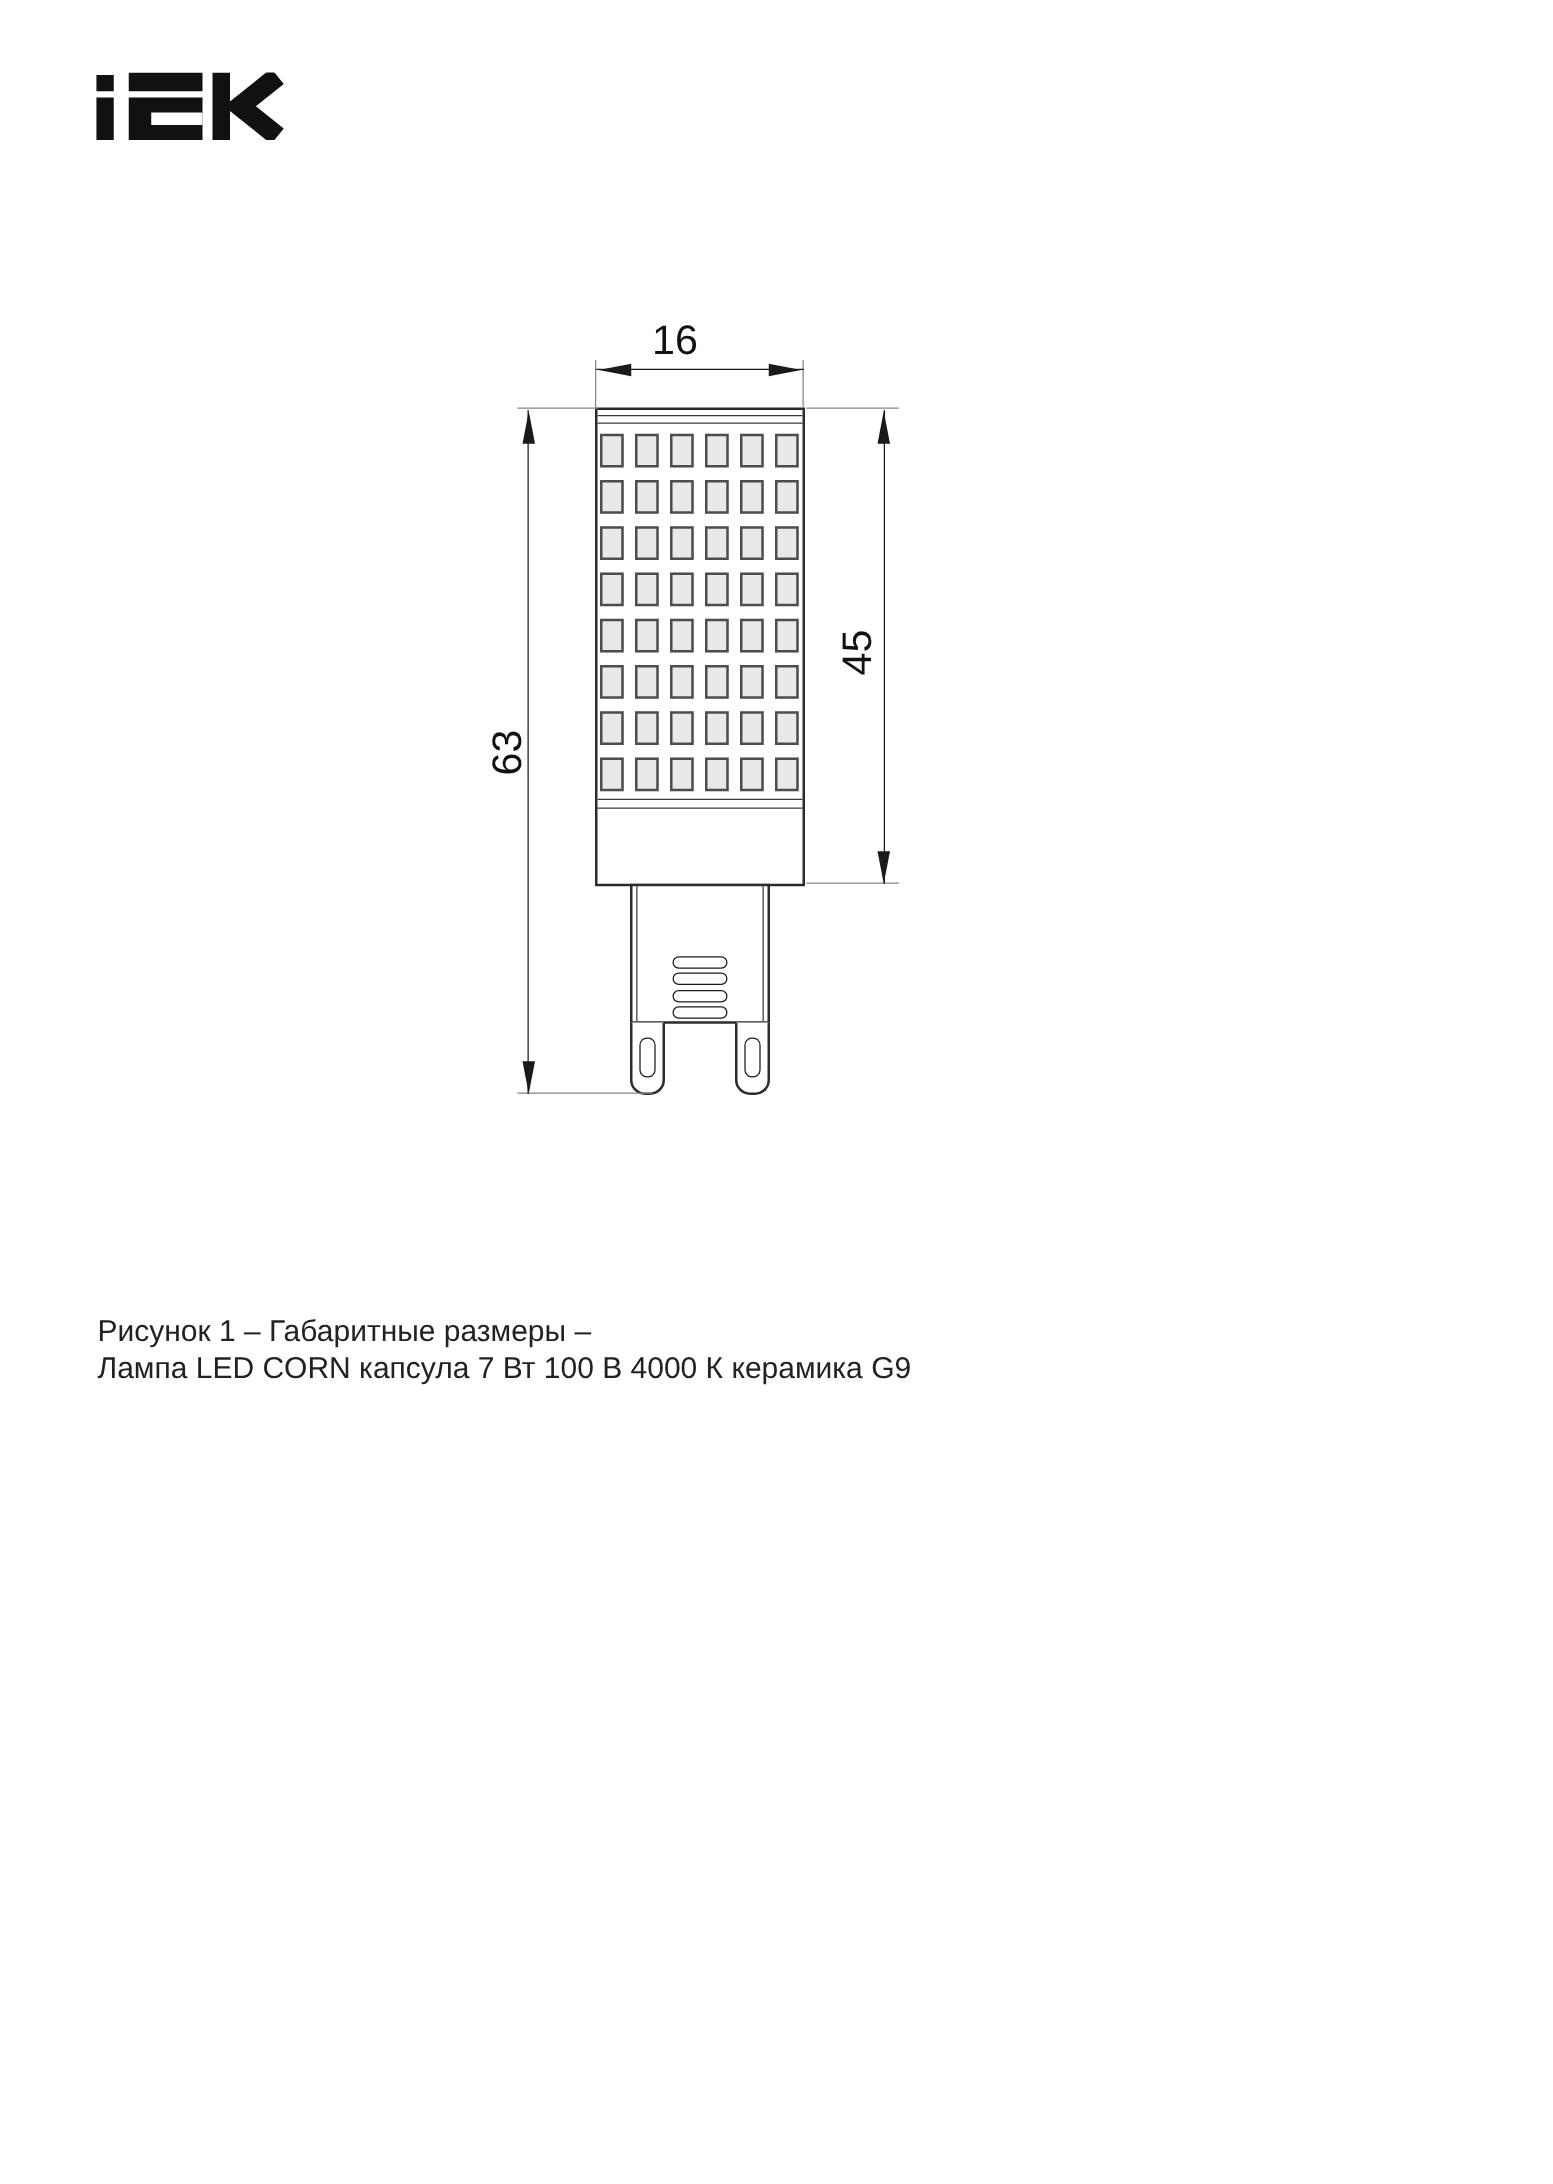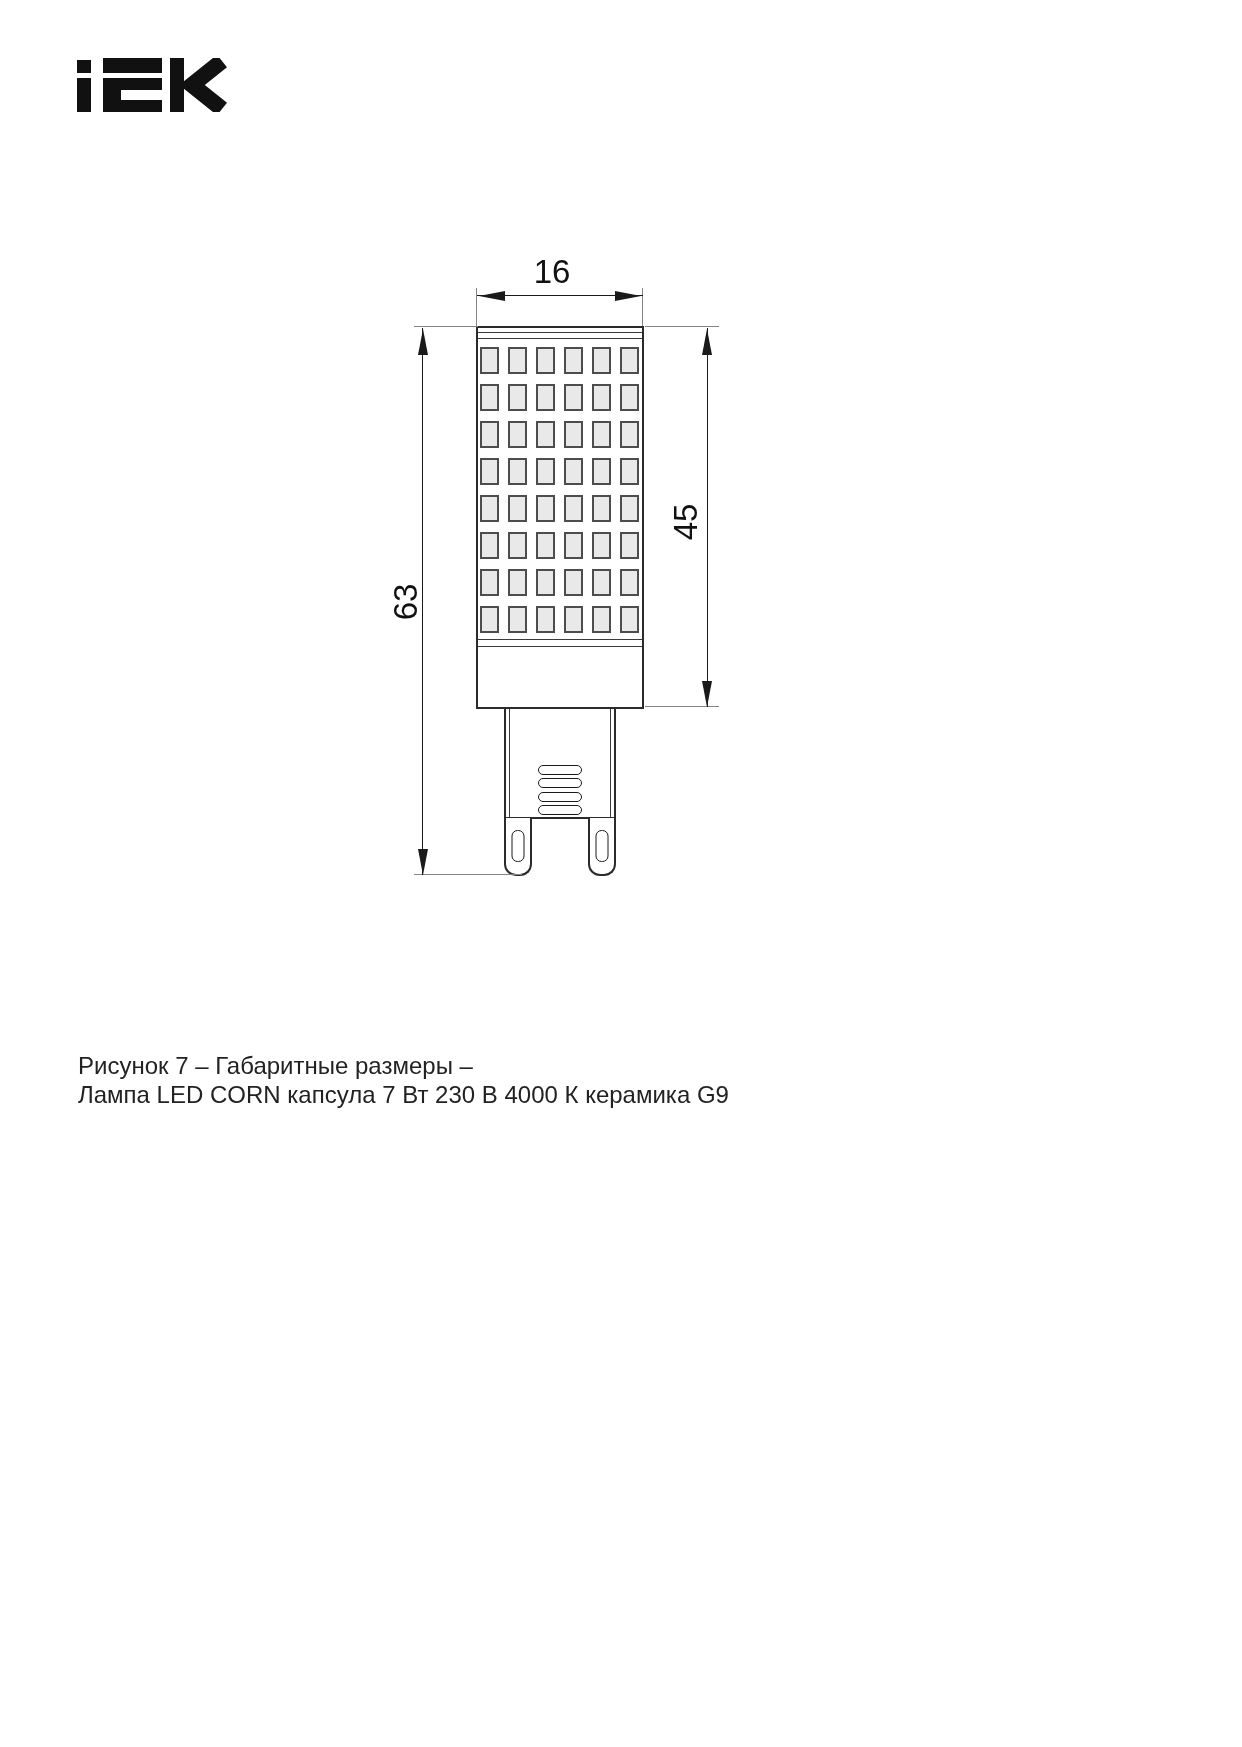--- a/index.html
+++ b/index.html
@@ -77,21 +77,21 @@
   .dim-v{width:0;border-left:1.5px solid var(--line);}
   .arr{width:0;height:0;}
   .arr-left {border-top:5px solid transparent;border-bottom:5px solid transparent;border-right:26px solid var(--line);}
   .arr-right{border-top:5px solid transparent;border-bottom:5px solid transparent;border-left:26px solid var(--line);}
   .arr-up   {border-left:5px solid transparent;border-right:5px solid transparent;border-bottom:26px solid var(--line);}
   .arr-down {border-left:5px solid transparent;border-right:5px solid transparent;border-top:26px solid var(--line);}
 
   .dim-label{
     color:#111;font-size:33px;line-height:40px;text-align:center;
   }
-  .dim-label-16{left:492px;top:252px;width:120px;text-align:center;}
+  .dim-label-16{left:480px;top:252px;width:120px;text-align:center;}
   .dim-label-63{left:371px;top:582px;width:70px;height:40px;transform:rotate(-90deg);}
   .dim-label-45{left:651px;top:502px;width:70px;height:40px;transform:rotate(-90deg);}
 
   
   .ext-16-l{left:476px;top:288px;height:38px;}
   .ext-16-r{left:642px;top:288px;height:38px;}
   .dimline-16{left:477px;top:295px;width:166px;}
   .arr-16-l{left:479px;top:291px;}
   .arr-16-r{left:615px;top:291px;}
 
@@ -221,17 +221,17 @@
 
     <div class="abs ext-h ext-45-t"></div>
     <div class="abs ext-h ext-45-b"></div>
     <div class="abs dim-v dimline-45"></div>
     <div class="abs arr arr-up arr-45-t"></div>
     <div class="abs arr arr-down arr-45-b"></div>
     <div class="abs dim-label dim-label-45">45</div>
   </div>
 
   <div class="abs caption">
-    <div>Рисунок 7 – Габаритные размеры –</div>
-    <div>Лампа LED CORN капсула 7 Вт 230 В 4000 К керамика G9</div>
+    <div>Рисунок 1 – Габаритные размеры –</div>
+    <div>Лампа LED CORN капсула 7 Вт 100 В 4000 К керамика G9</div>
   </div>
 
 </div>
 
 </body></html>

